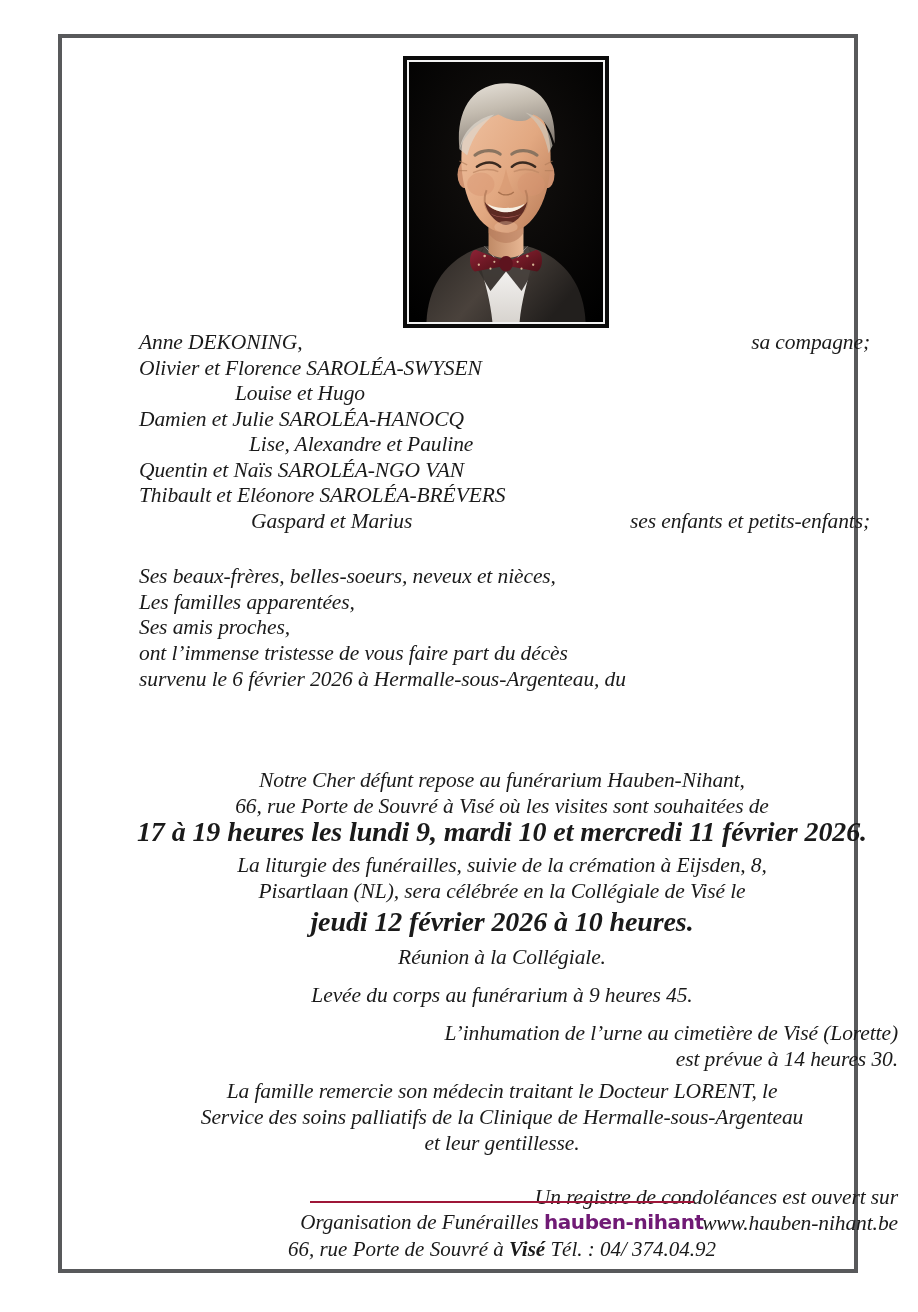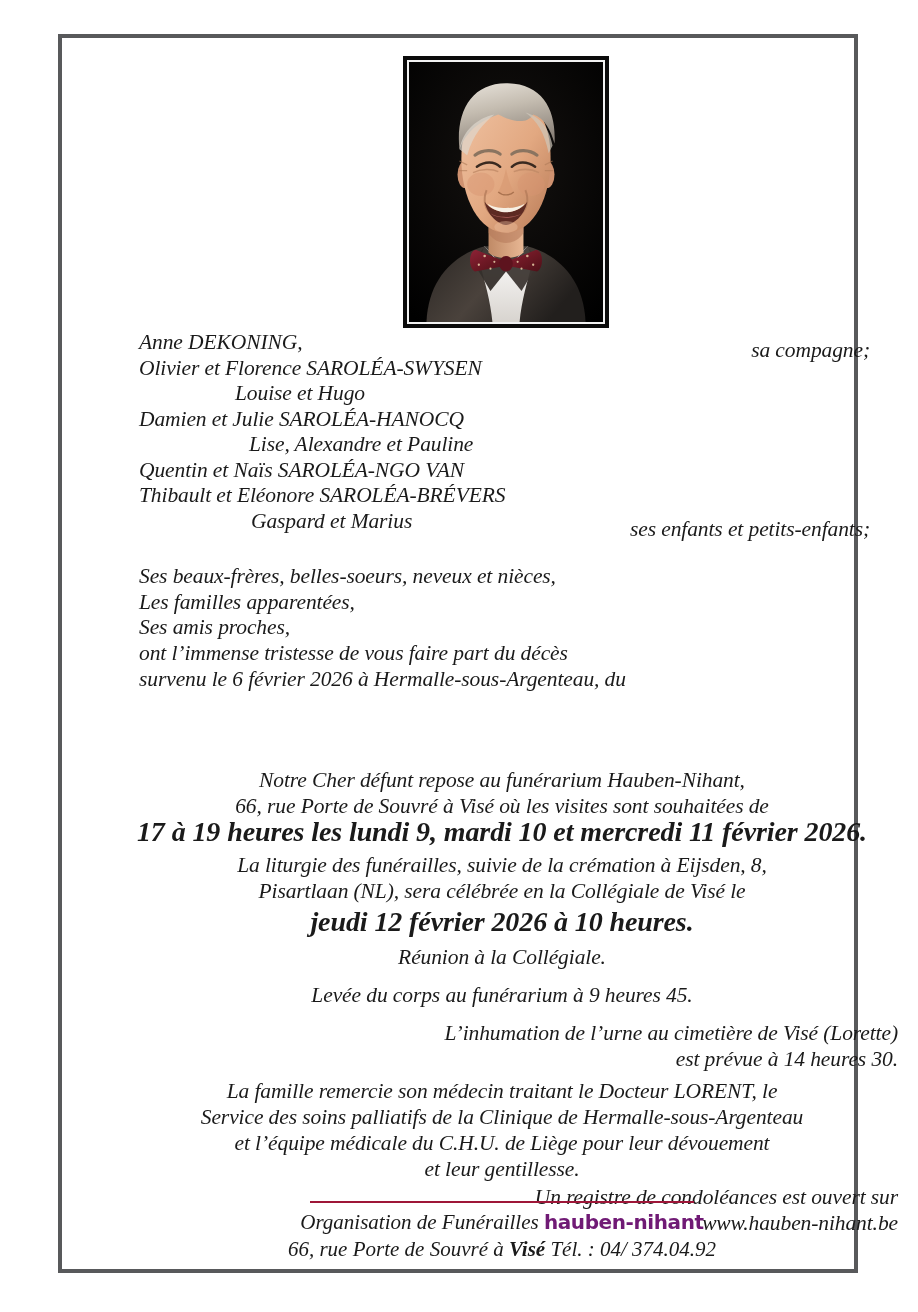--- a/index.html
+++ b/index.html
@@ -86,21 +86,21 @@
     box-sizing: border-box;
   }
   .name-row {
     position: relative;
     height: 25.5px;
     white-space: nowrap;
   }
   .name-row .rel {
     position: absolute;
     right: 28px;
-    top: 8px;
+    top: 0;
   }
   .indent-1 { padding-left: 96px; }
   .indent-2 { padding-left: 110px; }
   .indent-3 { padding-left: 112px; }
 
   .relatives {
     top: 526px;
     padding-left: 33px;
     box-sizing: border-box;
   }
@@ -373,21 +373,20 @@
       </div>
 
       <div class="cblock blk-inhum">
         <div>L’inhumation de l’urne au cimetière de Visé (Lorette)</div>
         <div>est prévue à 14 heures 30.</div>
       </div>
 
       <div class="cblock blk-thanks">
         <div>La famille remercie son médecin traitant le Docteur LORENT, le</div>
         <div>Service des soins palliatifs de la Clinique de Hermalle-sous-Argenteau</div>
-        <div>et l’équipe médicale du C.H.U. de Liège  pour leur dévouement</div>
         <div>et leur gentillesse.</div>
       </div>
 
       <div class="cblock blk-registre">
         <div>Un registre de condoléances est ouvert sur</div>
         <div>www.hauben-nihant.be</div>
       </div>
 
       <div class="sep"></div>
 

